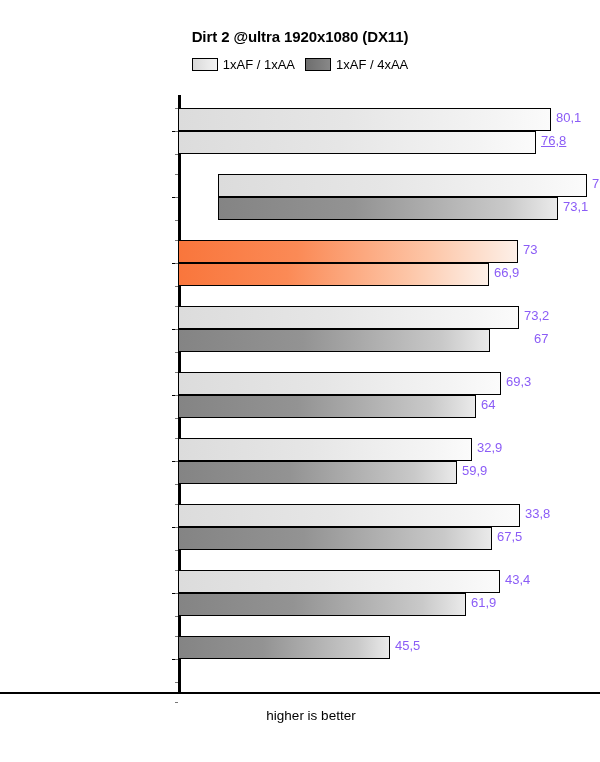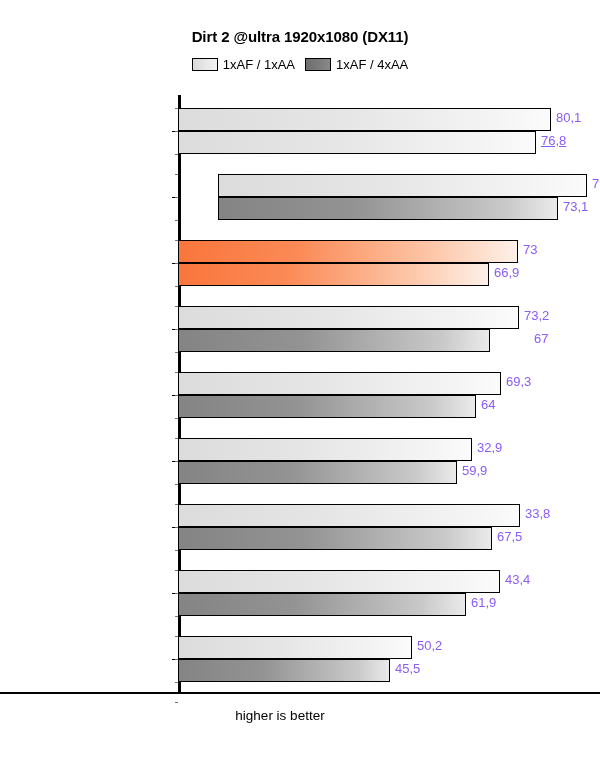--- a/index.html
+++ b/index.html
@@ -139,20 +139,21 @@
   }
 
   
   .footer-note {
     position: absolute;
     left: 0;
     top: 708px;
     width: 560px;
     text-align: center;
     font-size: 13.5px;
+    padding-left: 31px;
   }
 </style>
 </head>
 <body>
 
 <div id="chart-root">
 
   <div class="chart-title">Dirt 2 @ultra 1920x1080 (DX11)</div>
 
   <div class="legend">
@@ -290,24 +291,20 @@
             <div class="bar-value" style="left: 293px;">61,9</div>
           </div>
         </div>
         <div class="group" style="top: 541px;">
           <div class="cat-tick" style="top: 23px;"></div>
           <div class="minor-tick" style="top: 0px;"></div>
           <div class="minor-tick" style="top: 23px;"></div>
           <div class="minor-tick" style="top: 46px;"></div>
           <div class="minor-tick" style="top: 66px;"></div>
           <div class="bar-row">
-            <div class="bar light" style="width: 234px;"></div>
-            <div class="bar-value" style="left: 239px;">50,2</div>
-          </div>
-          <div class="bar-row">
             <div class="bar dark" style="width: 212px;"></div>
             <div class="bar-value" style="left: 217px;">45,5</div>
           </div>
         </div>
       </div>
   </div>
 
   <div class="footer-note">higher is better</div>
 
 </div>

